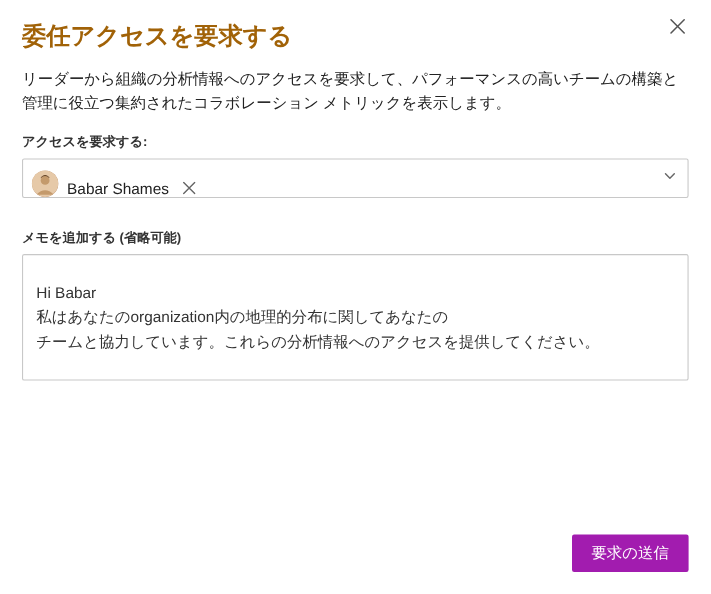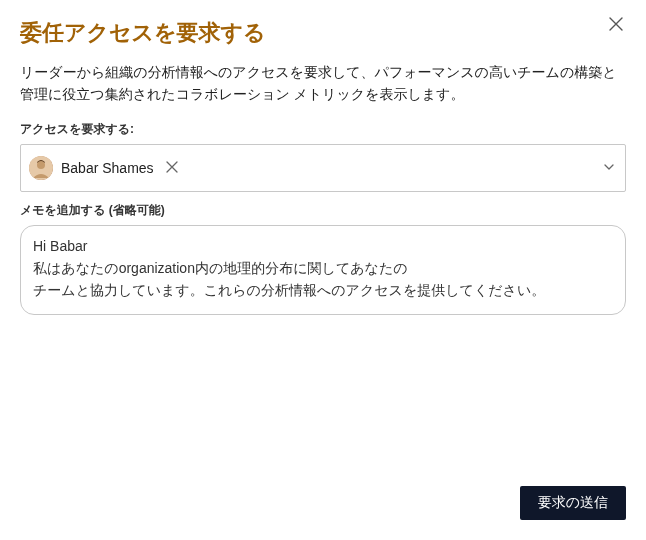--- a/index.html
+++ b/index.html
@@ -43,27 +43,27 @@
   }
   .field-label {
     font-size: 12px;
     color: #333;
     margin-bottom: 6px;
     font-weight: bold;
   }
   .select-box {
     border: 1px solid #c8c8c8;
     border-radius: 2px;
-    height: 48px;
+    height: 36px;
     display: flex;
-    align-items: center;
+    align-items: flex-end;
     padding: 0 8px;
     cursor: pointer;
     position: relative;
-    margin-bottom: 10px;
+    margin-bottom: 28px;
   }
   .avatar {
     width: 24px;
     height: 24px;
     border-radius: 50%;
     background: linear-gradient(135deg,#d9b38c 0%, #b07d56 100%);
     display: flex;
     align-items: center;
     justify-content: center;
     overflow: hidden;
@@ -84,32 +84,32 @@
   }
   .chevron {
     position: absolute;
     right: 10px;
     top: 50%;
     transform: translateY(-50%);
     color: #555;
   }
   .note-box {
     border: 1px solid #c8c8c8;
-    border-radius: 14px;
-    padding: 10px 12px;
+    border-radius: 2px;
+    padding: 24px 12px;
     font-size: 14px;
     color: #333;
     line-height: 1.55;
     min-height: 90px;
   }
   .submit-btn {
     position: absolute;
     right: 20px;
     bottom: 20px;
-    background: #0f172a;
+    background: #a21caf;
     color: #fff;
     border: none;
     font-size: 14px;
     padding: 8px 18px;
     border-radius: 2px;
     cursor: pointer;
     font-family: Liberation Serif, serif;
   }
 </style>
 </head>

